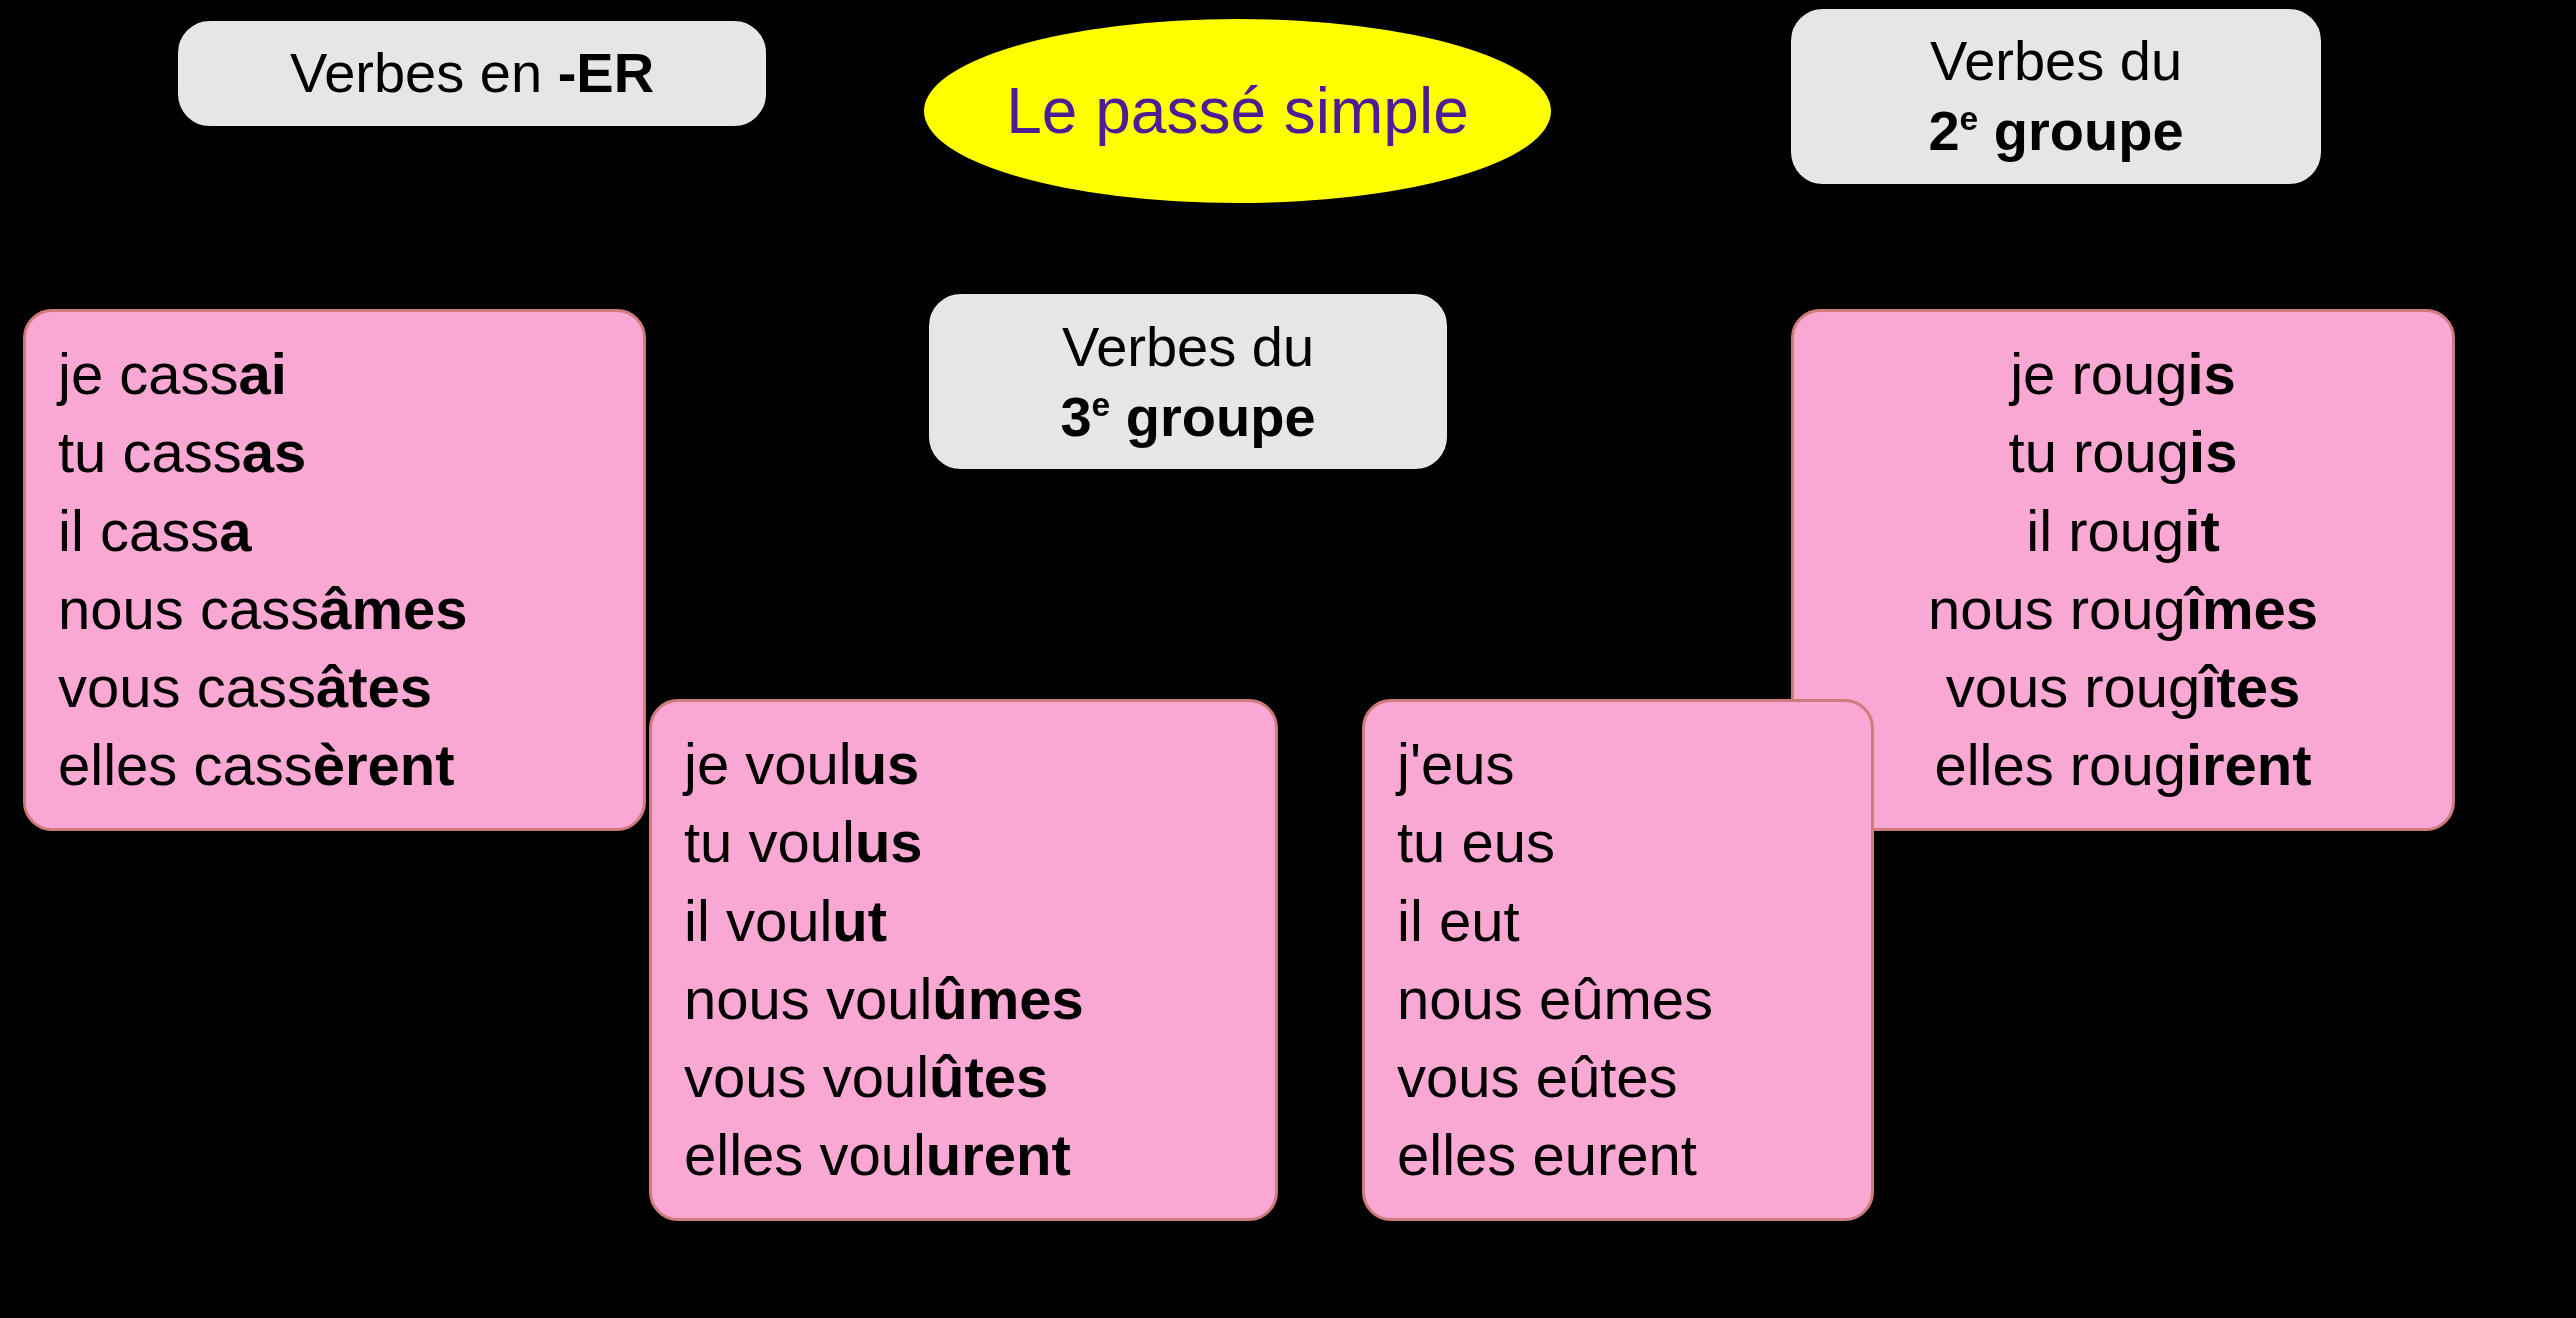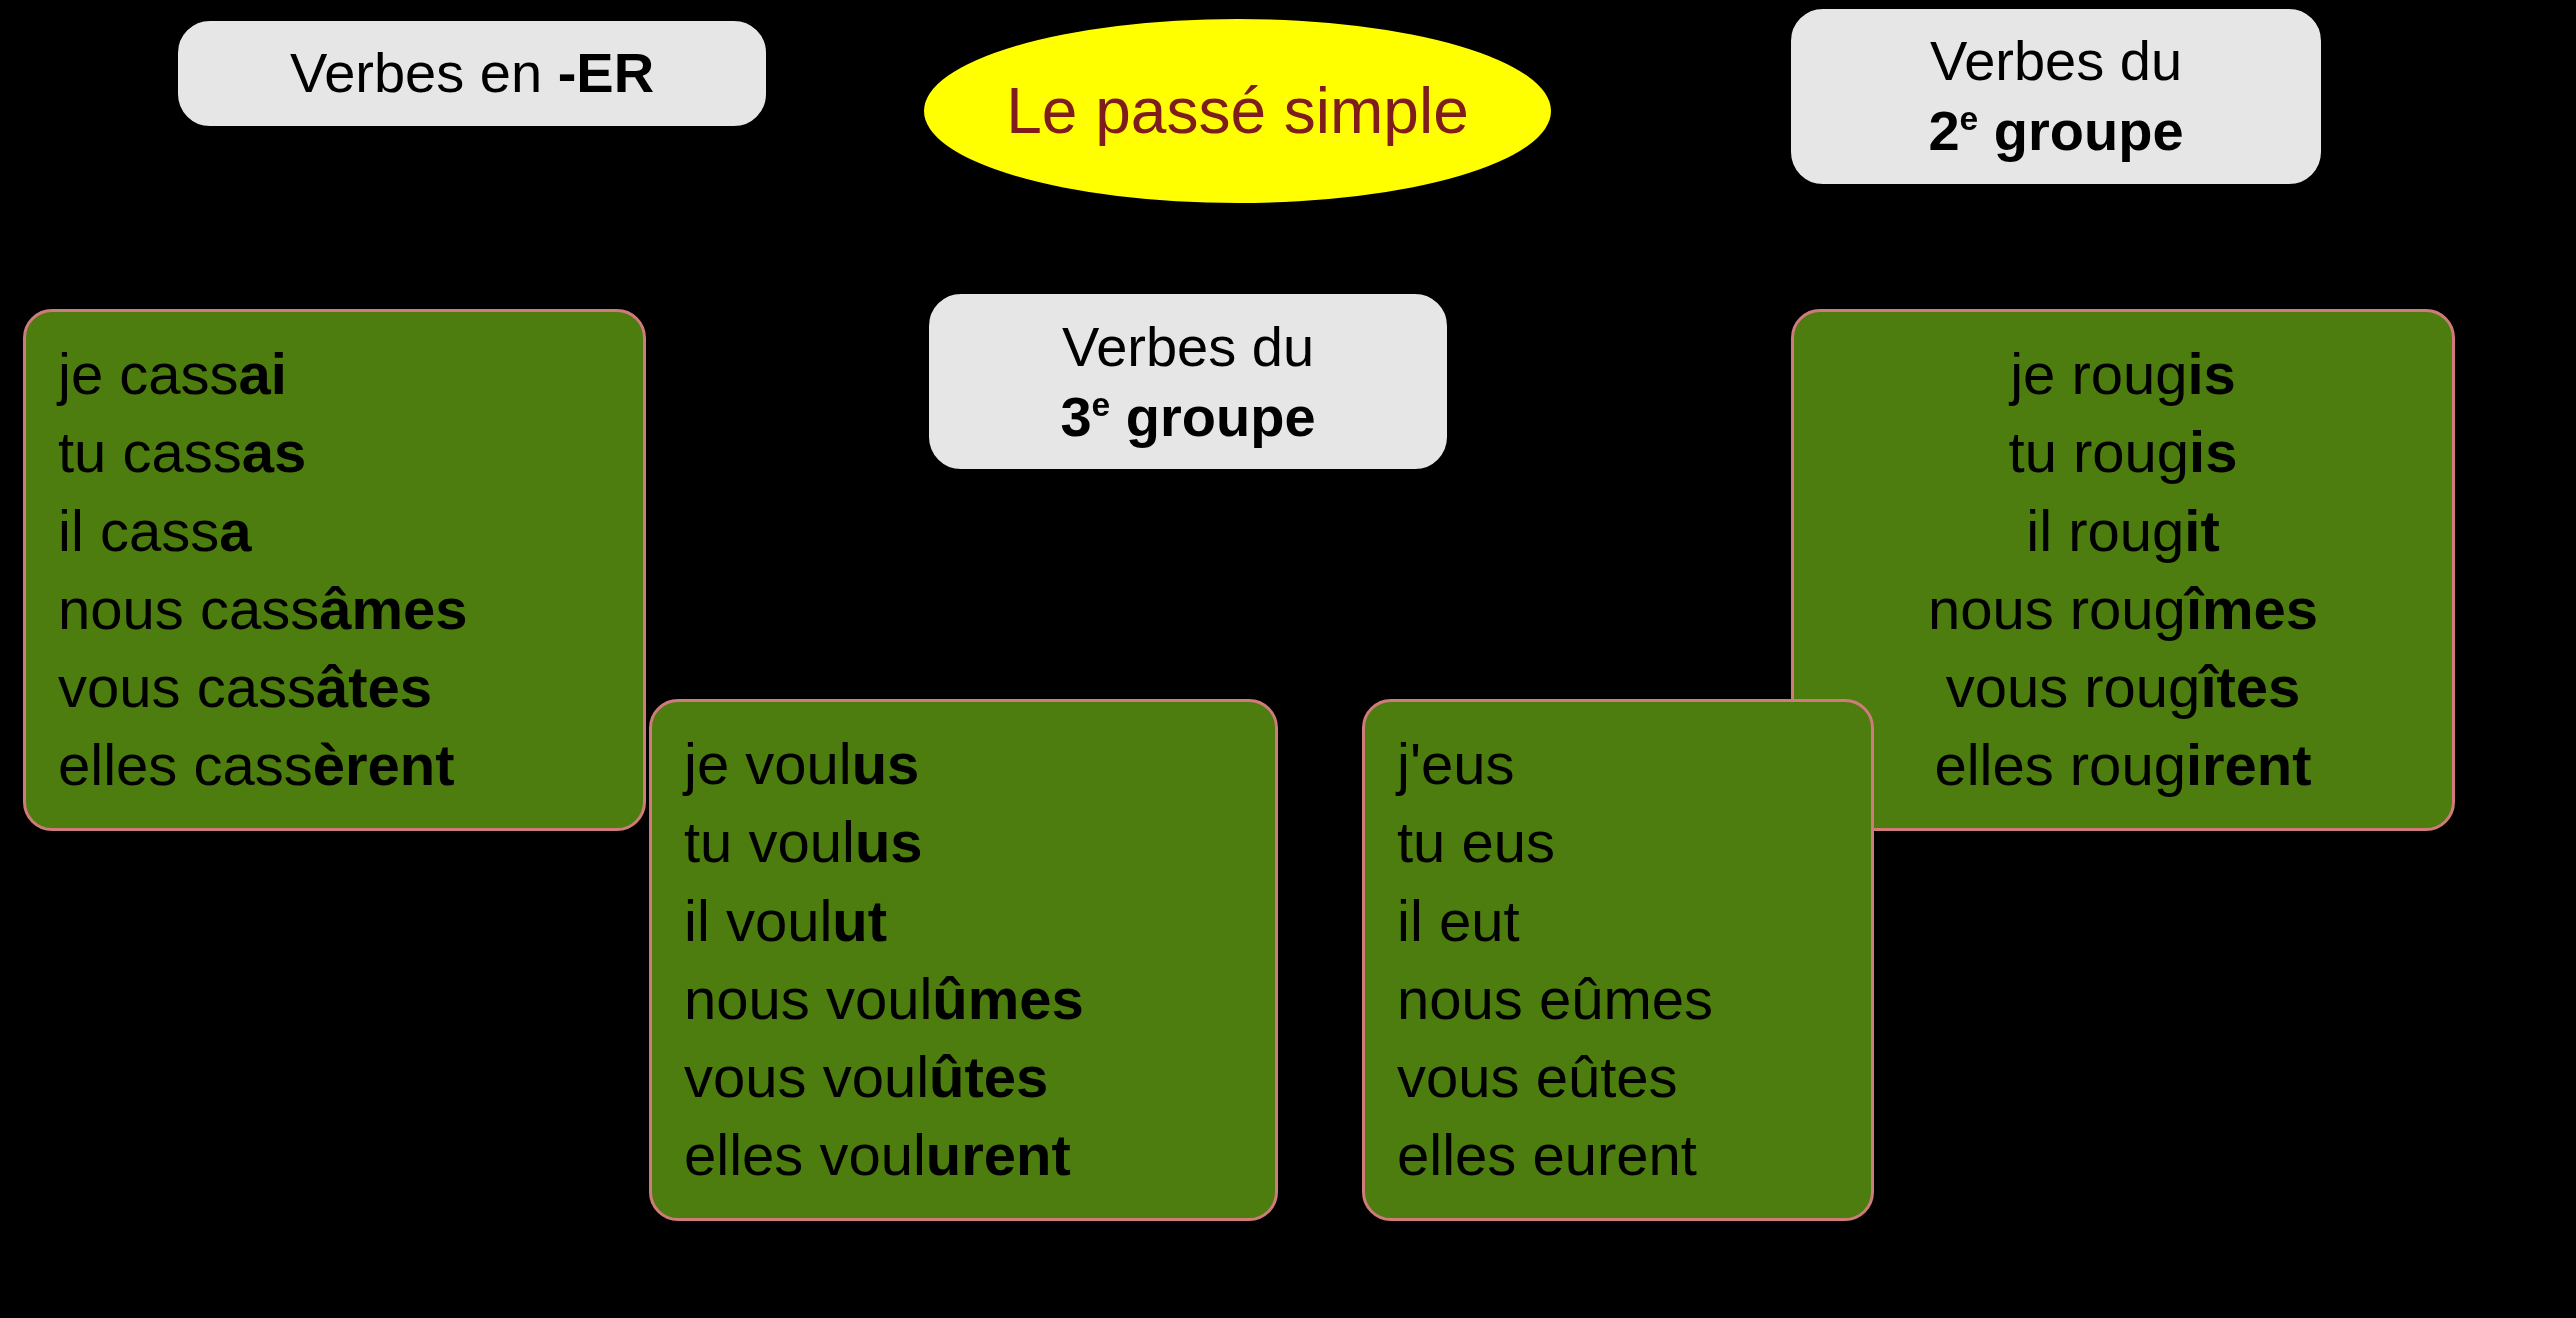--- a/index.html
+++ b/index.html
@@ -29,29 +29,29 @@
     box-sizing: border-box;
   }
   .label-box .bold { font-weight: bold; }
   .title-ellipse {
     position: absolute;
     background: #ffff00;
     border: 4.1px solid #000;
     border-radius: 50%;
     text-align: center;
     font-size: 64px;
-    color: #7f1d1d;
+    color: #4c1d95;
     display: flex;
     align-items: center;
     justify-content: center;
     box-sizing: border-box;
   }
   .conj-box {
     position: absolute;
-    background: #4d7c0f;
+    background: #f9a8d4;
     border: 3.5px solid #cf7b7b;
     border-radius: 29px;
     font-size: 58px;
     line-height: 1.35;
     color: #000;
     padding: 23px 32px;
     box-sizing: border-box;
     text-align: left;
   }
   .conj-box b { font-weight: bold; }

